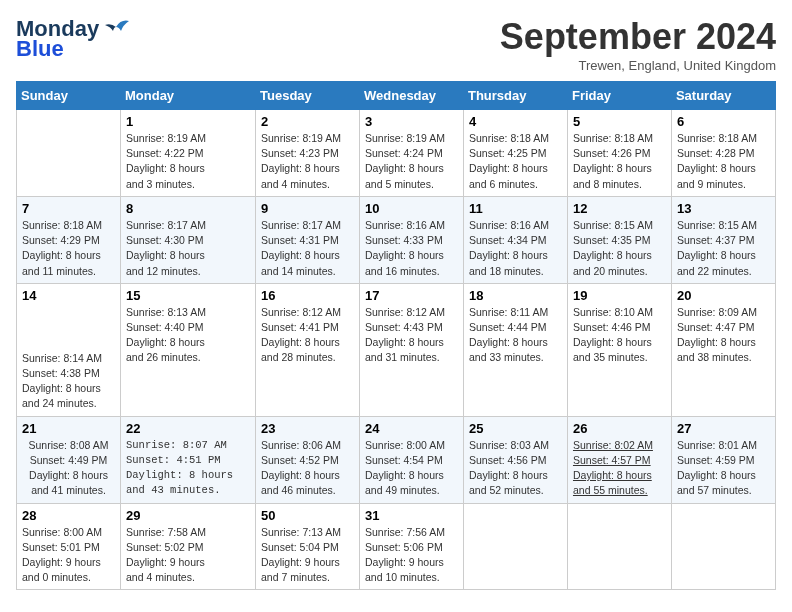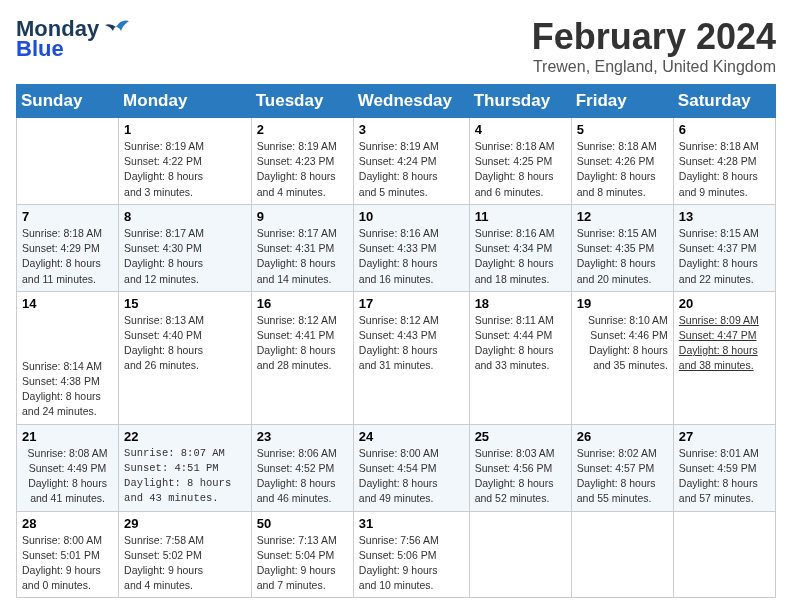--- a/index.html
+++ b/index.html
@@ -23,34 +23,34 @@
     }
     .title-area {
       text-align: right;
     }
     .main-title {
       font-size: 36px;
       font-weight: bold;
       color: #333;
     }
     .subtitle {
-      font-size: 16px;
+      font-size: 13px;
       color: #555;
     }
     table {
       width: 100%;
       border-collapse: collapse;
       font-size: 11px;
     }
     thead tr th {
       background-color: #2a7abf;
       color: #fff;
       padding: 6px 4px;
       text-align: left;
-      font-size: 17px;
+      font-size: 13px;
       font-weight: bold;
       border: 1px solid #2a7abf;
     }
     tbody tr td {
       border: 1px solid #ccc;
       vertical-align: top;
       padding: 4px 5px;
       min-height: 70px;
       height: 80px;
     }
@@ -83,21 +83,21 @@
     <div style="display:flex;align-items:center;gap:2px;">
       <span style="font-size:22px;font-weight:bold;color:#1a3a5c;">Monday</span>
       <svg width="30" height="22" viewBox="0 0 30 22" style="margin-top:-2px;">
         <path d="M15 10 Q20 2 28 4 Q22 8 20 14 Q18 10 15 10Z" fill="#2a7abf"></path>
         <path d="M15 10 Q10 6 4 8 Q10 10 12 14 Q13 10 15 10Z" fill="#1a3a5c"></path>
       </svg>
     </div>
     <span style="font-size:22px;font-weight:bold;color:#1d4ed8;margin-top:-6px;">Blue</span>
   </div>
   <div class="title-area">
-    <div class="main-title">February 2024</div>
+    <div class="main-title">September 2024</div>
     <div class="subtitle">Trewen, England, United Kingdom</div>
   </div>
 </div>
 
 <table>
   <thead>
     <tr>
     <th>Sunday</th>
         <th>Monday</th>
         <th>Tuesday</th>
@@ -235,28 +235,28 @@
         </td>
         <td>
           <span class="day-number">18</span>
           <div class="day-info" style="white-space: pre-line;">Sunrise: 8:11 AM
 Sunset: 4:44 PM
 Daylight: 8 hours
 and 33 minutes.</div>
         </td>
         <td>
           <span class="day-number">19</span>
-          <div class="day-info" style="white-space: pre-line; text-align: right;">Sunrise: 8:10 AM
+          <div class="day-info" style="white-space: pre-line;">Sunrise: 8:10 AM
 Sunset: 4:46 PM
 Daylight: 8 hours
 and 35 minutes.</div>
         </td>
         <td>
           <span class="day-number">20</span>
-          <div class="day-info" style="white-space: pre-line; text-decoration: underline;">Sunrise: 8:09 AM
+          <div class="day-info" style="white-space: pre-line;">Sunrise: 8:09 AM
 Sunset: 4:47 PM
 Daylight: 8 hours
 and 38 minutes.</div>
         </td>
       </tr>
       <tr>
         <td>
           <span class="day-number">21</span>
           <div class="day-info" style="white-space: pre-line; text-align: center;">Sunrise: 8:08 AM
 Sunset: 4:49 PM
@@ -286,21 +286,21 @@
         </td>
         <td>
           <span class="day-number">25</span>
           <div class="day-info" style="white-space: pre-line;">Sunrise: 8:03 AM
 Sunset: 4:56 PM
 Daylight: 8 hours
 and 52 minutes.</div>
         </td>
         <td>
           <span class="day-number">26</span>
-          <div class="day-info" style="white-space: pre-line;">Sunrise: 8:02 AM
+          <div class="day-info" style="white-space: pre-line; text-decoration: underline;">Sunrise: 8:02 AM
 Sunset: 4:57 PM
 Daylight: 8 hours
 and 55 minutes.</div>
         </td>
         <td>
           <span class="day-number">27</span>
           <div class="day-info" style="white-space: pre-line;">Sunrise: 8:01 AM
 Sunset: 4:59 PM
 Daylight: 8 hours
 and 57 minutes.</div>

